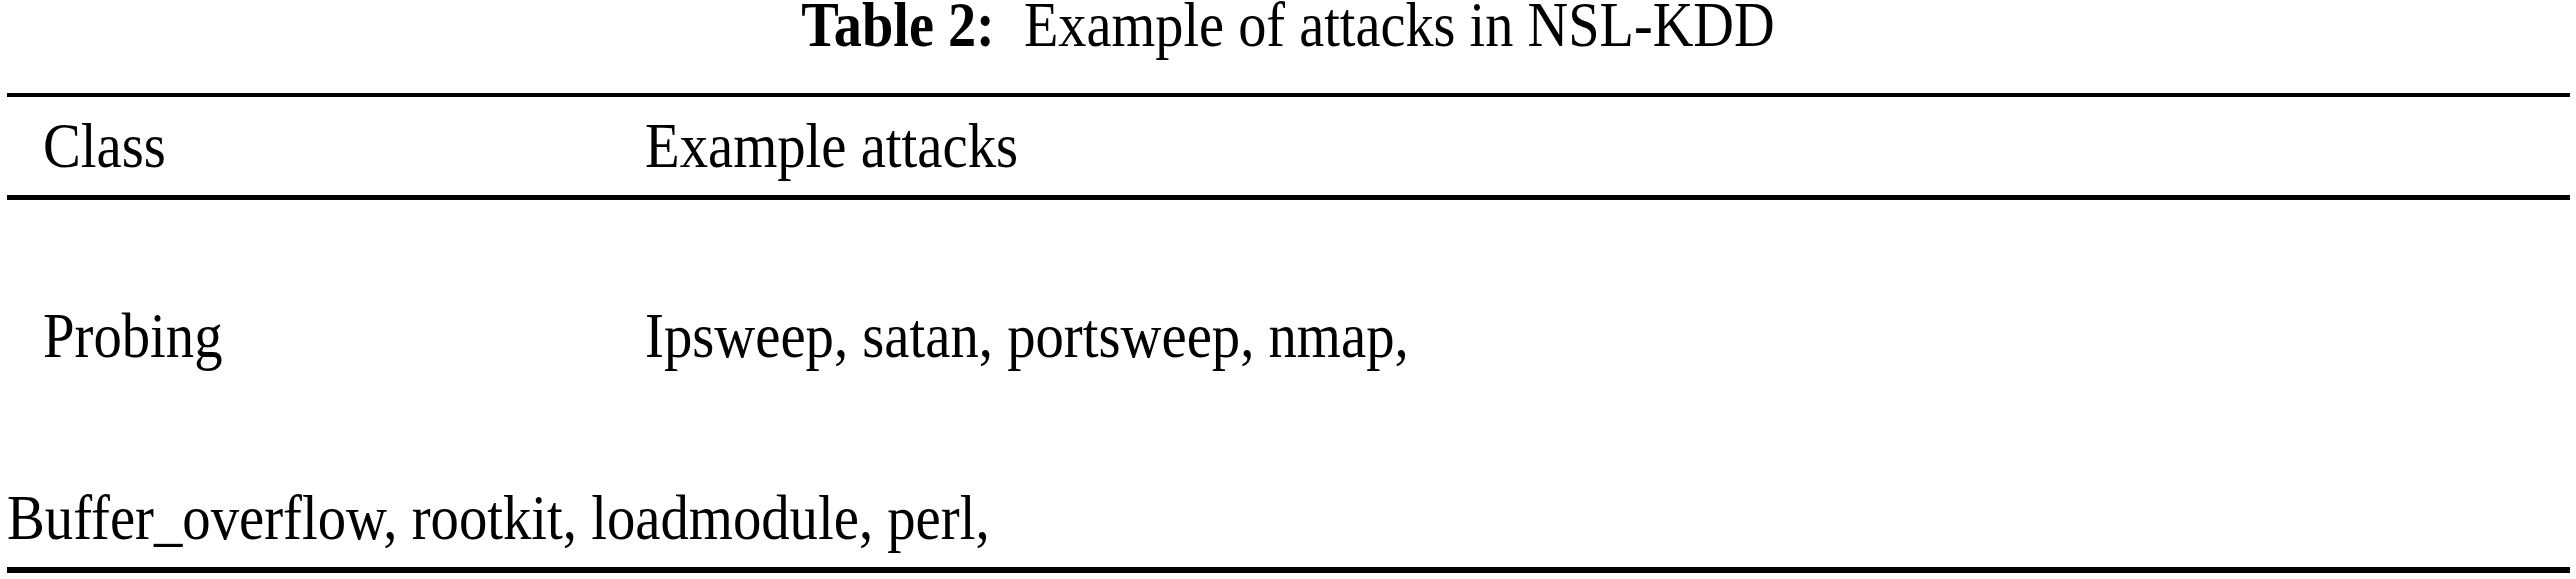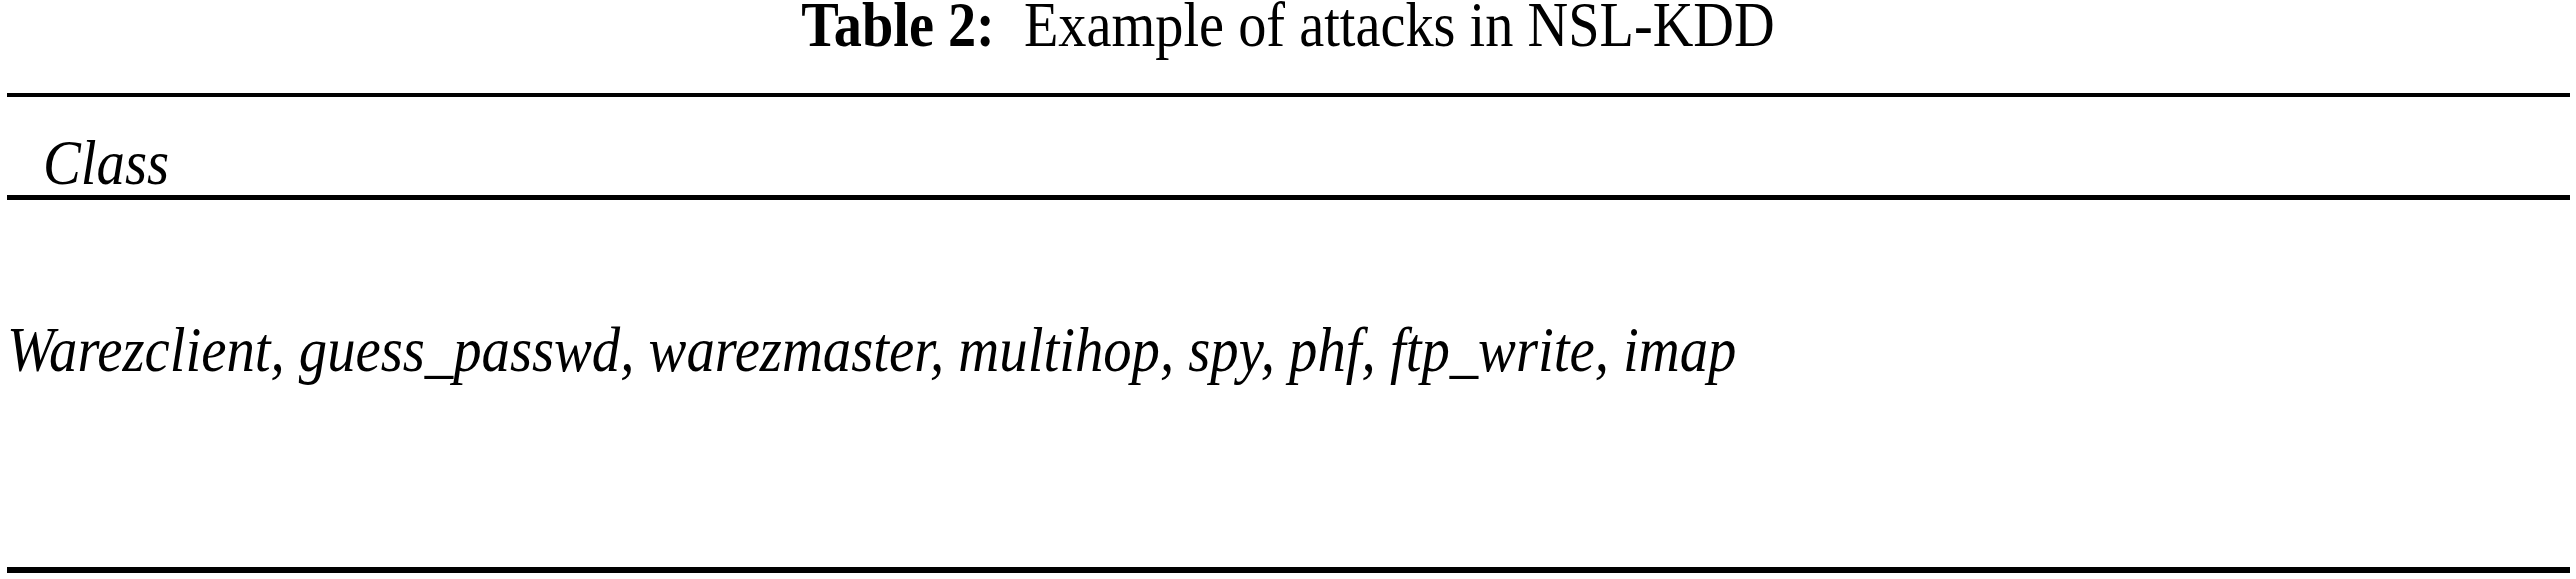--- a/index.html
+++ b/index.html
@@ -42,23 +42,22 @@
     left: 6.6px;
     top: 93px;
     width: 2563px;
     height: 480px;
     box-sizing: border-box;
     border-top: 4.6px solid #000000;
     border-bottom: 6px solid #000000;
   }
   .prow {
     display: flex;
-    align-items: flex-end;
+    align-items: center;
     height: 91px;
-    font-style: italic;
   }
   .prow.head {
     height: 98px;
     border-bottom: 5.3px solid #000000;
     box-sizing: content-box;
   }
   .cell {
     font-size: 63px;
     line-height: 1;
     white-space: nowrap;
@@ -89,30 +88,41 @@
       <span class="caption-label">Table 2:</span><span class="caption-text">Example of attacks in NSL-KDD</span>
     </span>
   </div>
 
   <div class="ptable">
 
     <div class="prow head">
       <div class="cell col1">
         <span class="condensed">Class</span>
       </div>
+      <div class="cell col2">
+        <span class="condensed">Example attacks</span>
+      </div>
     </div>
 
     <div class="prow">
     </div>
 
-
     <div class="prow">
+      <div class="cell col1">
+        <span class="condensed">Probing</span>
+      </div>
       <div class="cell col2">
-        <span class="condensed">Warezclient, guess_passwd, warezmaster, multihop, spy, phf, ftp_write, imap</span>
+        <span class="condensed">Ipsweep, satan, portsweep, nmap,</span>
       </div>
     </div>
 
     <div class="prow">
+    </div>
+
+    <div class="prow">
+      <div class="cell col2">
+        <span class="condensed">Buffer_overflow, rootkit, loadmodule, perl,</span>
+      </div>
     </div>
 
   </div>
 </div>
 
 
 </body></html>

